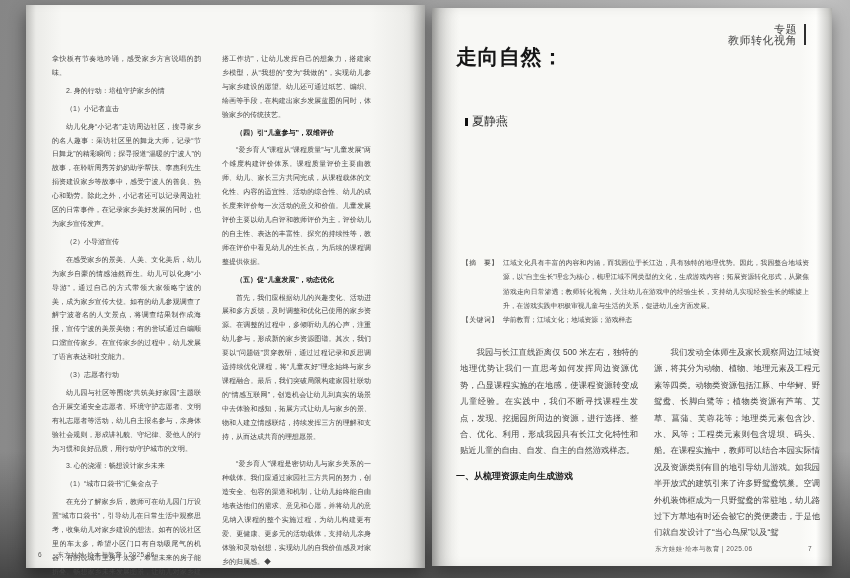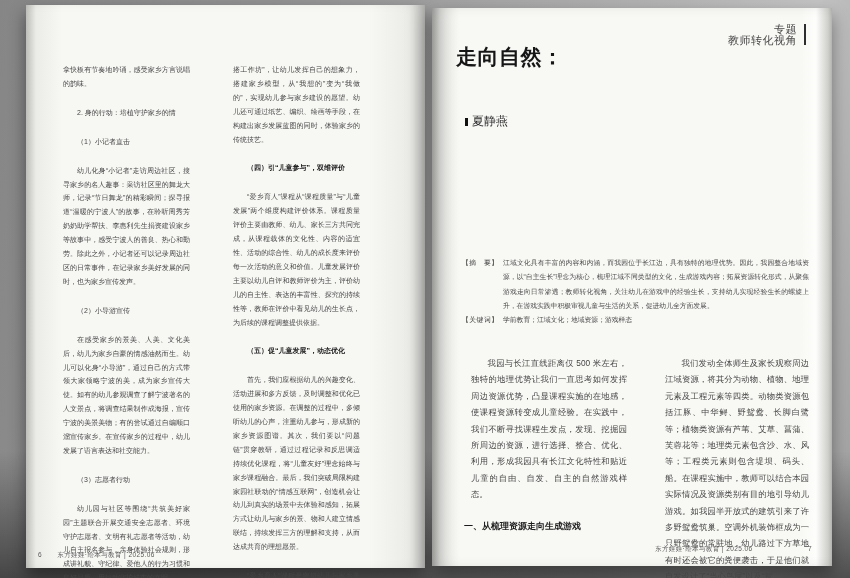--- a/index.html
+++ b/index.html
@@ -15,26 +15,26 @@
     left:26px;top:5px;width:399px;height:563px;
     background:linear-gradient(90deg,#bdbdba 0%,#ebebe8 2.5%,#f7f7f4 9%,#f7f7f4 86%,#ebebe8 96%,#d6d6d3 100%);
     box-shadow:0 8px 16px rgba(0,0,0,0.45), inset -14px 0 16px -10px rgba(0,0,0,0.28);
   }
   .page-right{
     left:432px;top:8px;width:400px;height:558px;
     background:linear-gradient(90deg,#c6c6c3 0%,#e9e9e6 2%,#f8f8f5 7%,#f8f8f5 92%,#fdfdfb 96%,#cfcfcc 99%,#b3b3b0 100%);
     box-shadow:0 8px 16px rgba(0,0,0,0.40), inset 16px 0 18px -10px rgba(0,0,0,0.30);
   }
   .col{position:absolute;}
-  .para{margin:15px;text-align:justify;}
+  .para{margin:4px;text-align:justify;}
   .plain{text-indent:0;}
   .body{text-indent:2em;}
   .h4{font-weight:700;text-indent:2em;color:#222;}
   .h3{font-weight:700;text-indent:2em;color:#1e1e1e;}
-  .h2{font-weight:700;text-indent:0;margin:9px 8px 8px;font-size:9px;color:#1c1c1c;}
+  .h2{font-weight:700;text-indent:0;margin:9px 0 8px;font-size:9px;color:#1c1c1c;}
   .gap{margin-top:14px;}
   .note{text-indent:0;margin-top:14px;font-style:italic;letter-spacing:0.6px;color:#3a3a3a;}
   
   .col-l1{left:22px;top:43px;width:157px;font-size:7px;line-height:13.9px;}
   .col-l2{left:192px;top:43px;width:157px;font-size:7px;line-height:13.9px;}
   
   .topic-tag{
     position:absolute;top:16px;right:26px;text-align:right;
     font-family:"Liberation Serif",serif;font-size:11px;line-height:10.5px;
     color:#4a4a4a;border-right:2px solid #2e2e2e;padding-right:7px;letter-spacing:0.5px;

